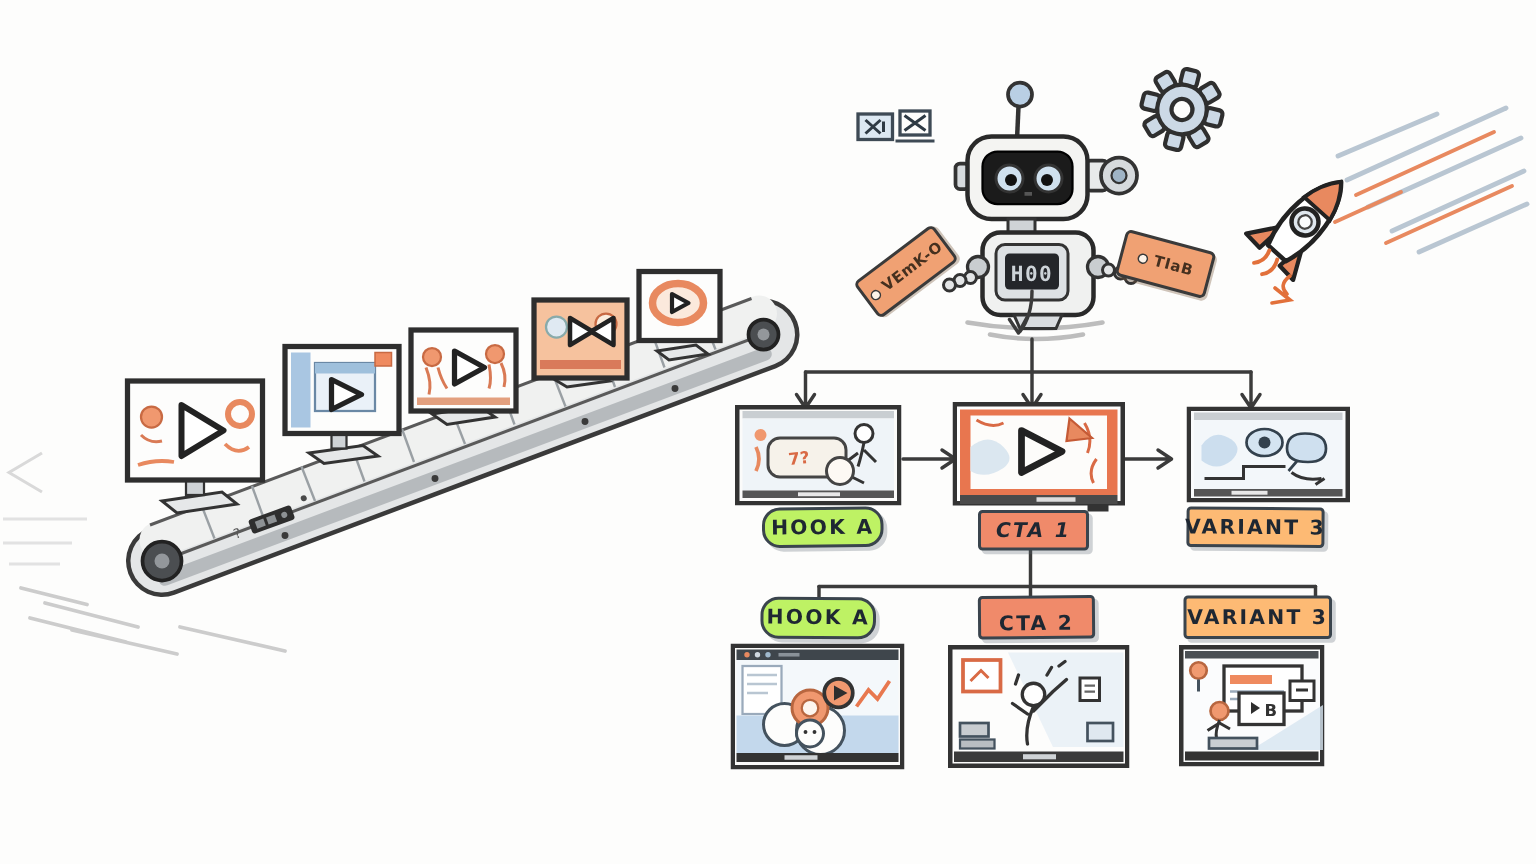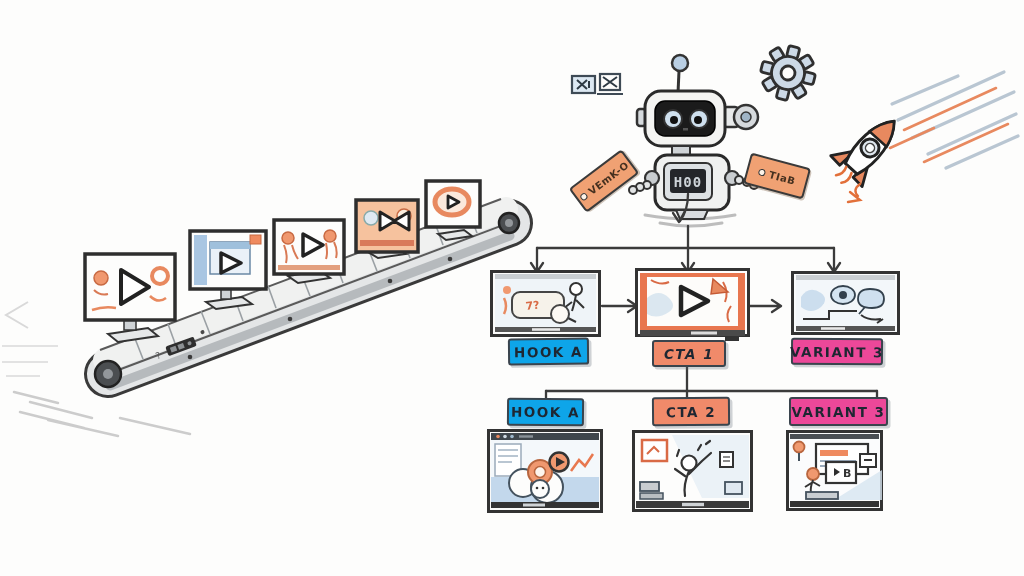--- a/index.html
+++ b/index.html
@@ -5,23 +5,23 @@
   html,body{margin:0;padding:0;background:#ffffff;}
   #canvas{position:relative;width:1024px;height:576px;background:#fdfdfc;overflow:hidden;
           font-family:"DejaVu Sans",sans-serif;}
   .abs{position:absolute;}
   svg{display:block;}
   
   .flabel{position:absolute;display:flex;align-items:center;justify-content:center;
           border:2.5px solid #3a444d;border-radius:3px;
           font:700 13.5px "DejaVu Sans",sans-serif;letter-spacing:1.5px;color:#1e2732;
           box-shadow:2.5px 2.5px 0 rgba(90,100,110,.28);white-space:nowrap;}
-  .flabel.green{background:#0ea5e9;}
+  .flabel.green{background:#bef264;border-radius:12px;}
   .flabel.salmon{background:#f08a6a;}
-  .flabel.blue{background:#ec4899;}
+  .flabel.blue{background:#fdba74;}
   
   .tag{position:absolute;display:flex;align-items:center;justify-content:center;
        background:#f0a173;border:2.5px solid #3a3a3a;border-radius:4px;
        font:700 10px "DejaVu Sans",sans-serif;color:#45301f;letter-spacing:.5px;
        box-shadow:1.5px 1.5px 0 rgba(120,90,60,.35);}
   .tag::before{content:"";width:5px;height:5px;border:1.8px solid #3a3a3a;border-radius:50%;
        background:#fdf3e8;margin-right:4px;flex:0 0 auto;}
 </style>
 </head>
 <body>
@@ -298,21 +298,21 @@
   <div class="flabel salmon" style="left:652px;top:340px;width:70px;height:23px;font-style:italic;">
     <span>CTA 1</span>
   </div>
   <div class="flabel blue" style="left:791px;top:338px;width:88px;height:23px;transform:rotate(0.4deg);">
     <span>VARIANT 3</span>
   </div>
 
   <div class="flabel green" style="left:507px;top:398px;width:73px;height:24px;transform:rotate(0.5deg);">
     <span>HOOK A</span>
   </div>
-  <div class="flabel salmon" style="left:652px;top:397px;width:74px;height:25px;transform:rotate(-0.5deg);">
+  <div class="flabel salmon" style="left:652px;top:397px;width:74px;height:25px;transform:rotate(-0.5deg);align-items:flex-end;">
     <span>CTA 2</span>
   </div>
   <div class="flabel blue" style="left:789px;top:397px;width:95px;height:25px;">
     <span>VARIANT 3</span>
   </div>
 
   <svg class="abs" style="left:487px;top:429px" width="116" height="84" viewBox="0 0 116 84">
     <rect x="1.5" y="1.5" width="113" height="81" fill="#fafaf9" stroke="#333" stroke-width="3"></rect>
     <rect x="4" y="4" width="108" height="7" fill="#3f464c"></rect>
     <circle cx="11" cy="7.5" r="1.8" fill="#e8895f"></circle>

